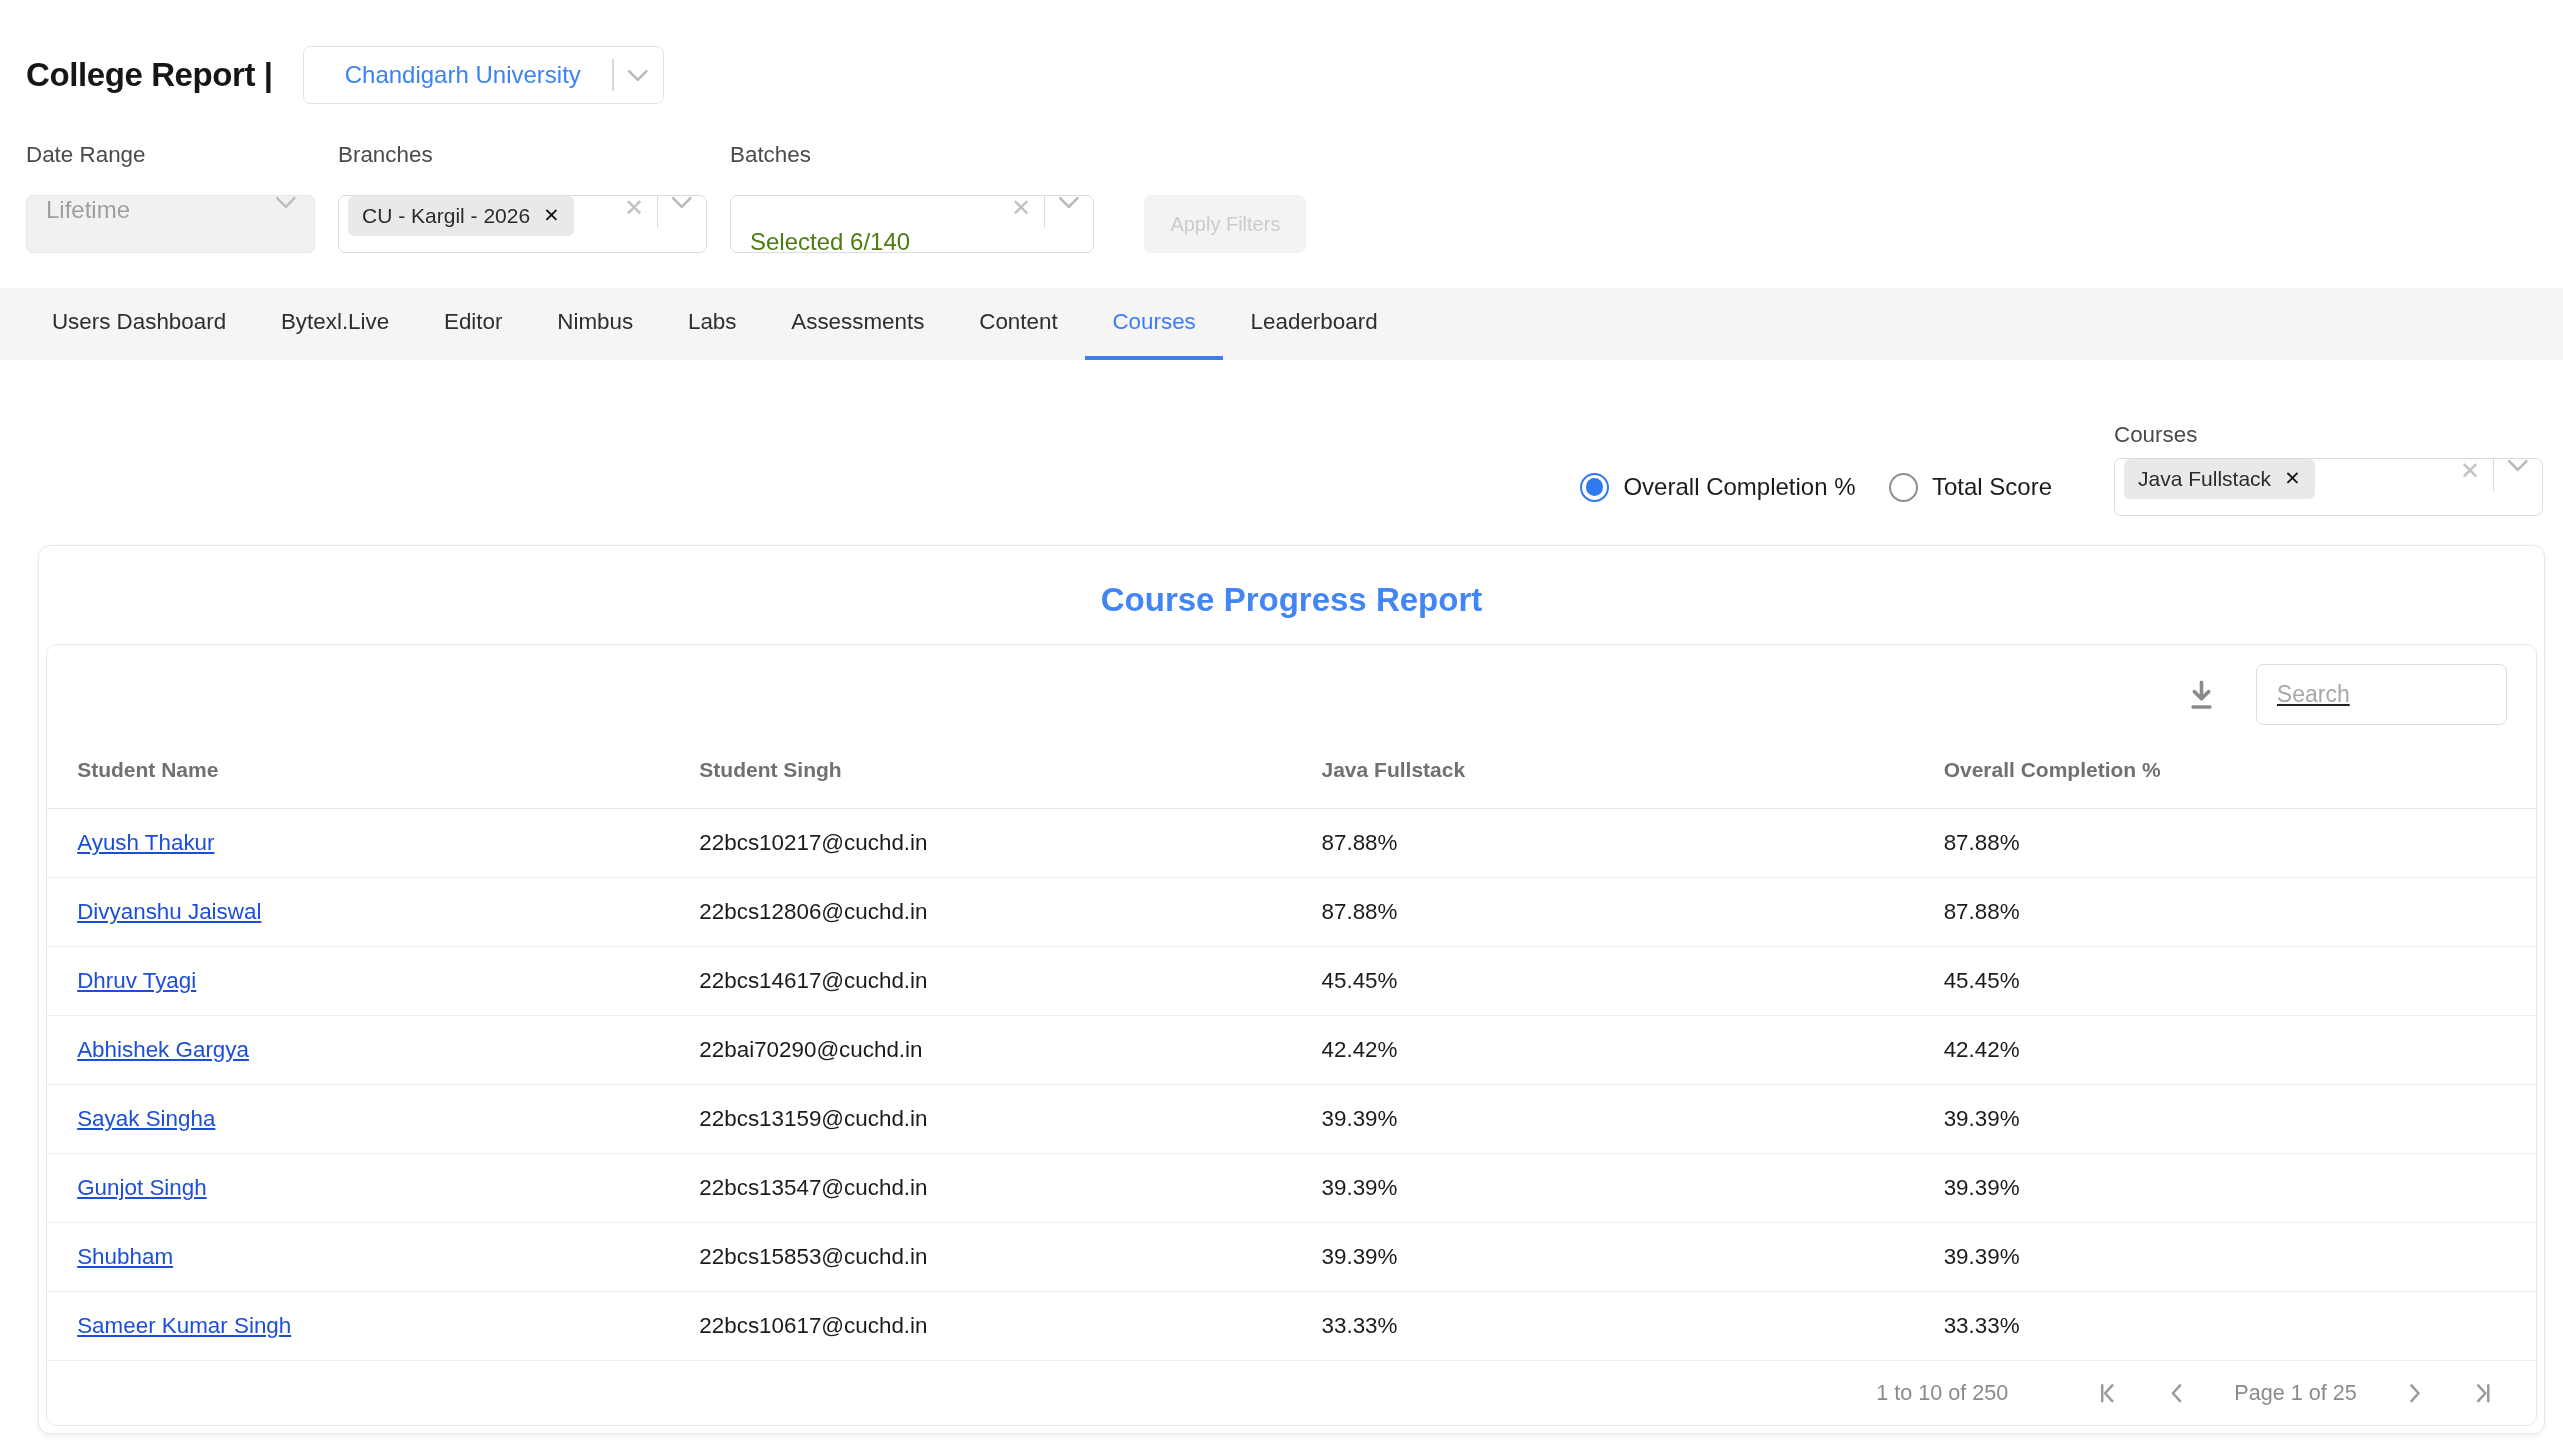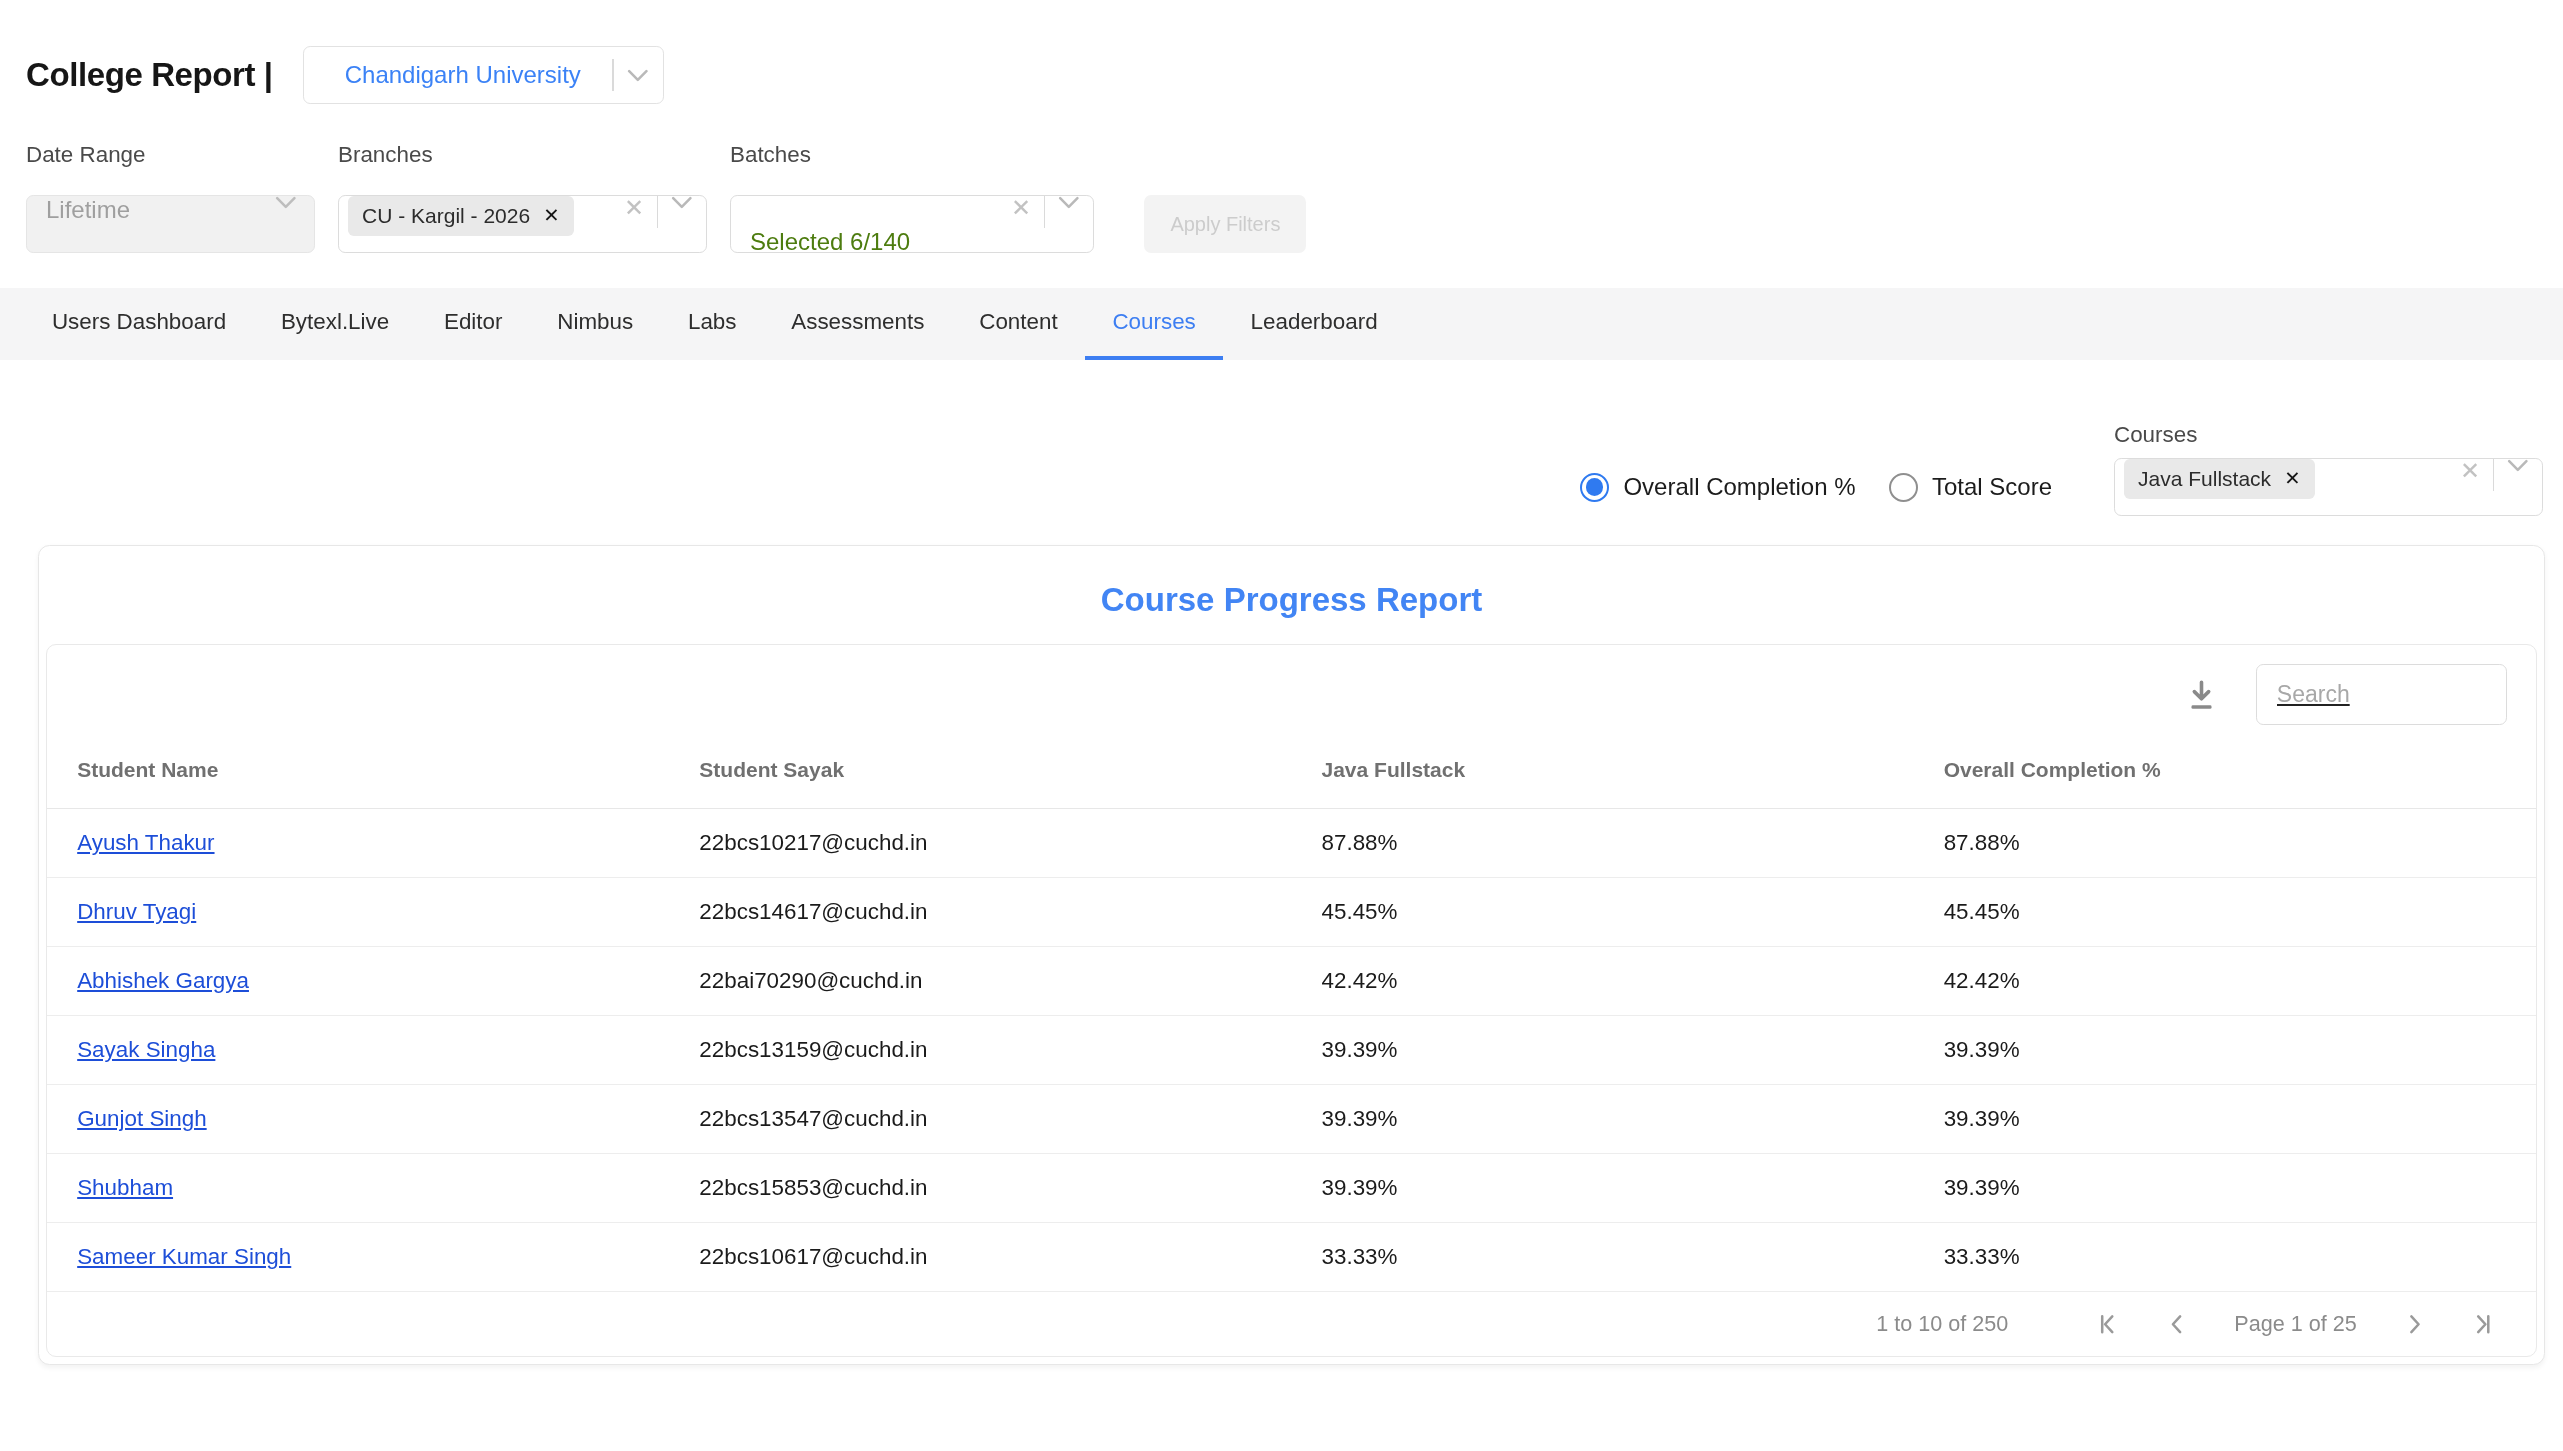--- a/index.html
+++ b/index.html
@@ -185,29 +185,35 @@
             <rect x="9" y="38" width="28" height="5" rx="2" fill="#8a8a8a"></rect>
           </svg>
         </button>
         <input class="search-input" type="text" placeholder="Search" style="">
       </div>
 
       <table class="grid">
         <thead>
           <tr>
             <th>Student Name</th>
-            <th>Student Sayak</th>
+            <th>Student Singh</th>
             <th>Java Fullstack</th>
             <th>Overall Completion %</th>
           </tr>
         </thead>
         <tbody>
           <tr>
             <td><span class="student-link">Ayush Thakur</span></td>
             <td>22bcs10217@cuchd.in</td>
+            <td>87.88%</td>
+            <td>87.88%</td>
+          </tr>
+          <tr>
+            <td><span class="student-link">Divyanshu Jaiswal</span></td>
+            <td>22bcs12806@cuchd.in</td>
             <td>87.88%</td>
             <td>87.88%</td>
           </tr>
           <tr>
             <td><span class="student-link">Dhruv Tyagi</span></td>
             <td>22bcs14617@cuchd.in</td>
             <td>45.45%</td>
             <td>45.45%</td>
           </tr>
           <tr>

